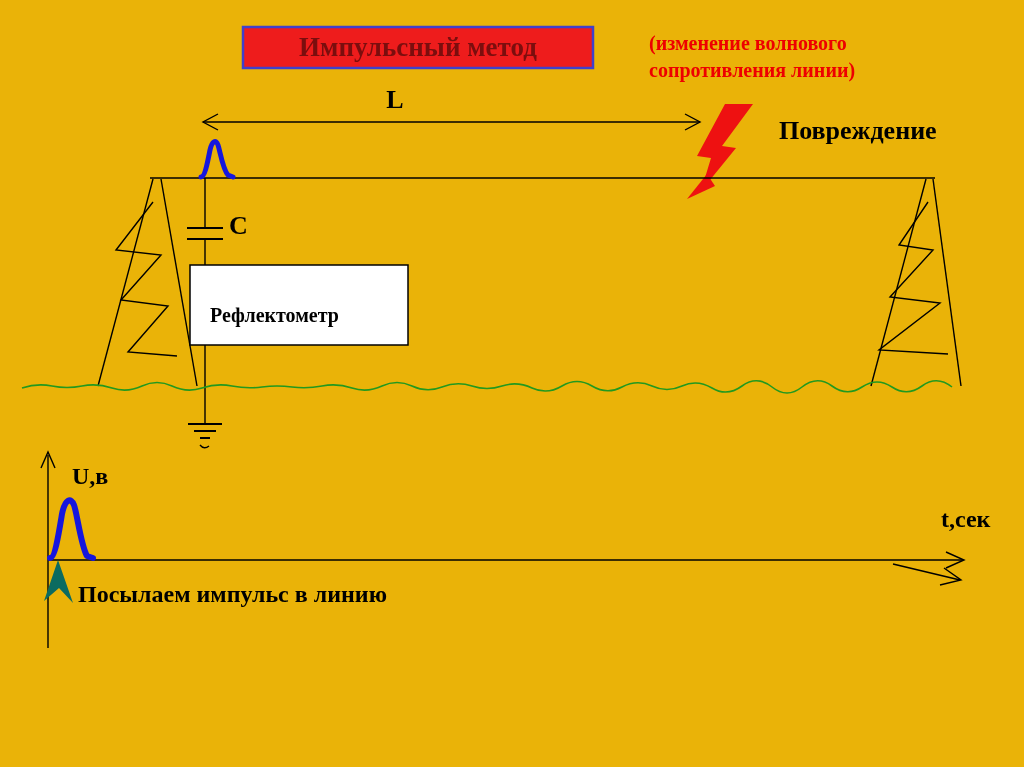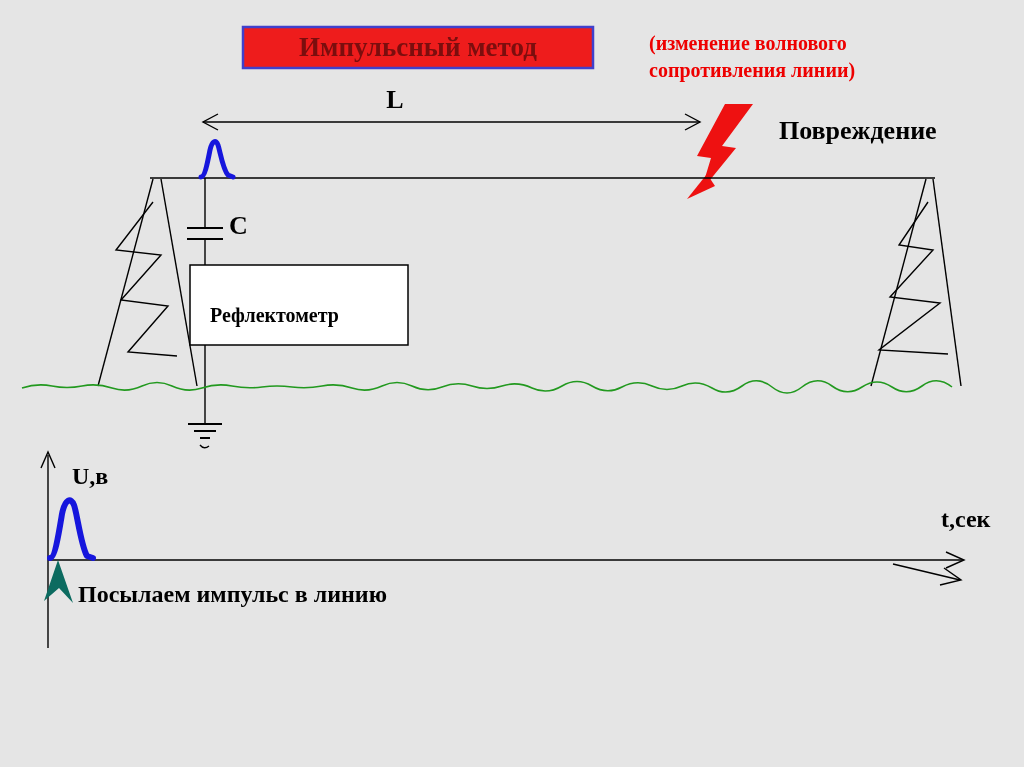--- a/index.html
+++ b/index.html
@@ -1,20 +1,20 @@
 <!DOCTYPE html>
 <html style="--title-box-fill: #ee1c1c; --title-box-border: #4040cc; --title-text: #7b0e0e; --annotation-text: #ee0000; --bolt: #ee1111; --pulse: #1616dd; --ground: #22991f; --teal-arrow: #0c6b60;"><head>
 <meta charset="utf-8">
 <style>
   html,body{margin:0;padding:0;}
   body{
     width:1024px;height:767px;background:#ffffff;overflow:hidden;
     font-family:"Liberation Serif", serif;
   }
-  .stage{position:relative;width:1024px;height:767px;background:#e5e5e5;}
+  .stage{position:relative;width:1024px;height:767px;background:#eab308;}
   svg{display:block;}
 
   
   .title-text{font:bold 27px "Liberation Serif", serif; fill:var(--title-text,#7b0e0e);}
   .red-note{font:bold 20px "Liberation Serif", serif; fill:var(--annotation-text,#ee0000);}
   .black-label-lg{font:bold 26px "Liberation Serif", serif; fill:#000;}
   .black-label{font:bold 24px "Liberation Serif", serif; fill:#000;}
   .box-label{font:bold 20px "Liberation Serif", serif; fill:#000;}
 
   

